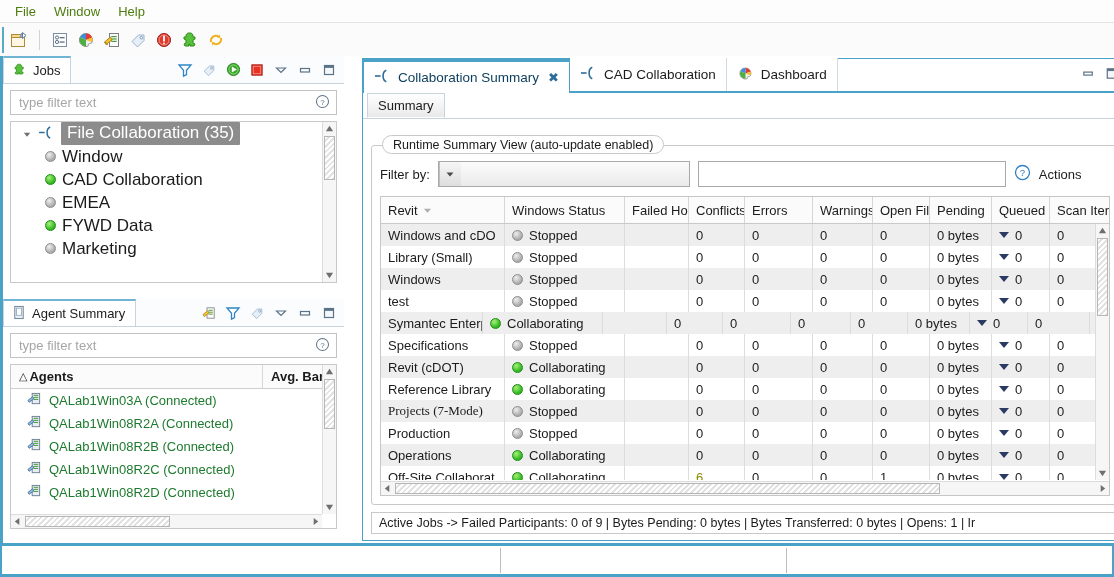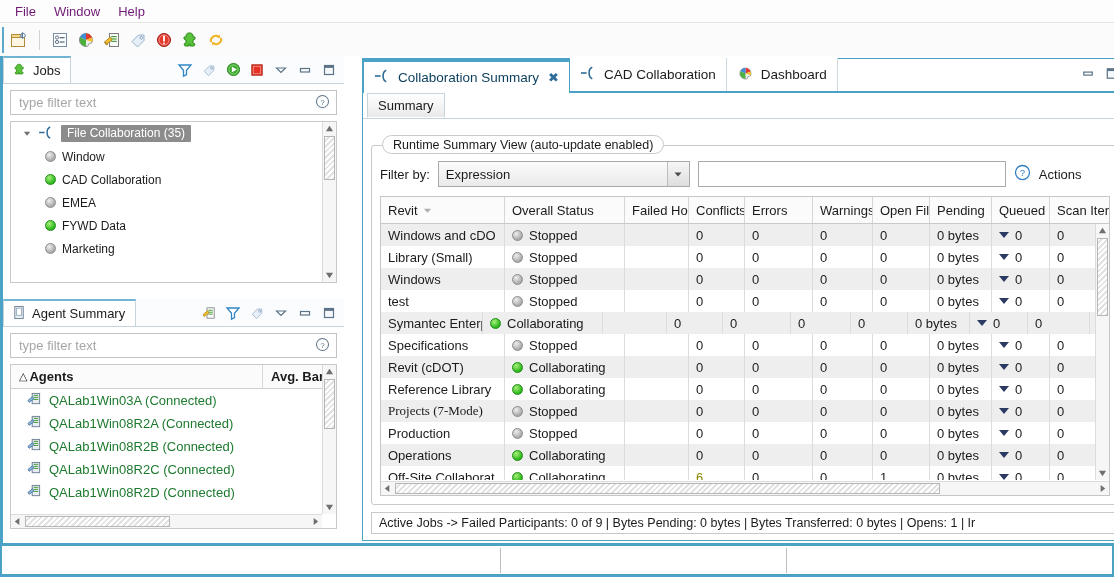--- a/index.html
+++ b/index.html
@@ -14,21 +14,21 @@
   }
   #app { position: relative; width: 1114px; height: 577px; }
 
   
   .menubar {
     position: absolute; left: 0; top: 0; width: 1114px; height: 22px;
     background: #fdfdfd;
     display: flex; align-items: center; padding-left: 6px;
   }
   .menubar .mi {
-    padding: 2px 9px; font-size: 13px; color: #701a75; cursor: default;
+    padding: 2px 9px; font-size: 13px; color: #4d7c0f; cursor: default;
   }
   .menusep {
     position: absolute; left: 0; top: 22px; width: 1114px; height: 1px;
     background: #e4e4e4;
   }
 
   
   .toolbar {
     position: absolute; left: 0; top: 23px; width: 1114px; height: 33px;
     background: #fbfbfb;
@@ -89,21 +89,21 @@
   .filterbox input::placeholder { color: #a6a6a6; }
 
   
   .treewrap {
     position: relative; margin: 6px 7px 0 7px;
     border: 1px solid #c9c9c9; background: #fff;
     overflow: hidden;
   }
   .treerow {
     display: flex; align-items: center; height: 23px;
-    padding-left: 10px; font-size: 12px; gap: 6px;
+    padding-left: 10px; font-size: 17px; gap: 6px;
   }
   .treerow.root { padding-left: 8px; }
   .tree-label-sel {
     background: #8c8c8c; color: #fff; padding: 1px 6px 2px 6px; border-radius: 1px;
   }
   .tree-child { padding-left: 34px; }
   .dot { width: 11px; height: 11px; border-radius: 50%; display:inline-block; flex:none;}
   .dot.grey { background: radial-gradient(circle at 35% 30%, #efefef, #a9a9a9 70%); border:1px solid #8d8d8d;}
   .dot.green { background: radial-gradient(circle at 35% 30%, #a8f07a, #2bb61c 70%); border:1px solid #1f8e14;}
 
@@ -690,21 +690,20 @@
           <span>Summary</span>
         </div>
       </div>
 
       <div class="group">
         <div class="group-title">Runtime Summary View (auto-update enabled)</div>
 
         <div class="filterrow">
           <span class="lbl">Filter by:</span>
           <div class="combo">
-            <span class="val">Expression</span>
             <span class="arrowbox">
               <svg width="10" height="10" viewBox="0 0 10 10">
                   <path d="M1.5 3.5 h7 l-3.5 4 z" fill="#4a4a4a"></path>
                 </svg>
             </span>
           </div>
           <input class="txtin" value="" style="">
           <span>
             <svg width="17" height="17" viewBox="0 0 16 16">
               <circle cx="8" cy="8" r="6.6" fill="#ffffff" stroke="#2f7ec4" stroke-width="1.2"></circle>
@@ -718,21 +717,21 @@
           <div class="tbl-head">
             <div class="th" style="width:124px;">
               <span>Revit</span>
               <span style="margin-left:5px;">
                 <svg width="9" height="9" viewBox="0 0 10 10">
                     <path d="M1 3 h8 l-4 4.5 z" fill="#aeaeae"></path>
                   </svg>
               </span>
             </div>
             <div class="th" style="width:120px;">
-              <span>Overall Status</span>
+              <span>Windows Status</span>
             </div>
             <div class="th" style="width:64px;">
               <span>Failed Ho</span>
             </div>
             <div class="th" style="width:56px;">
               <span>Conflicts</span>
             </div>
             <div class="th" style="width:68px;">
               <span>Errors</span>
             </div>

